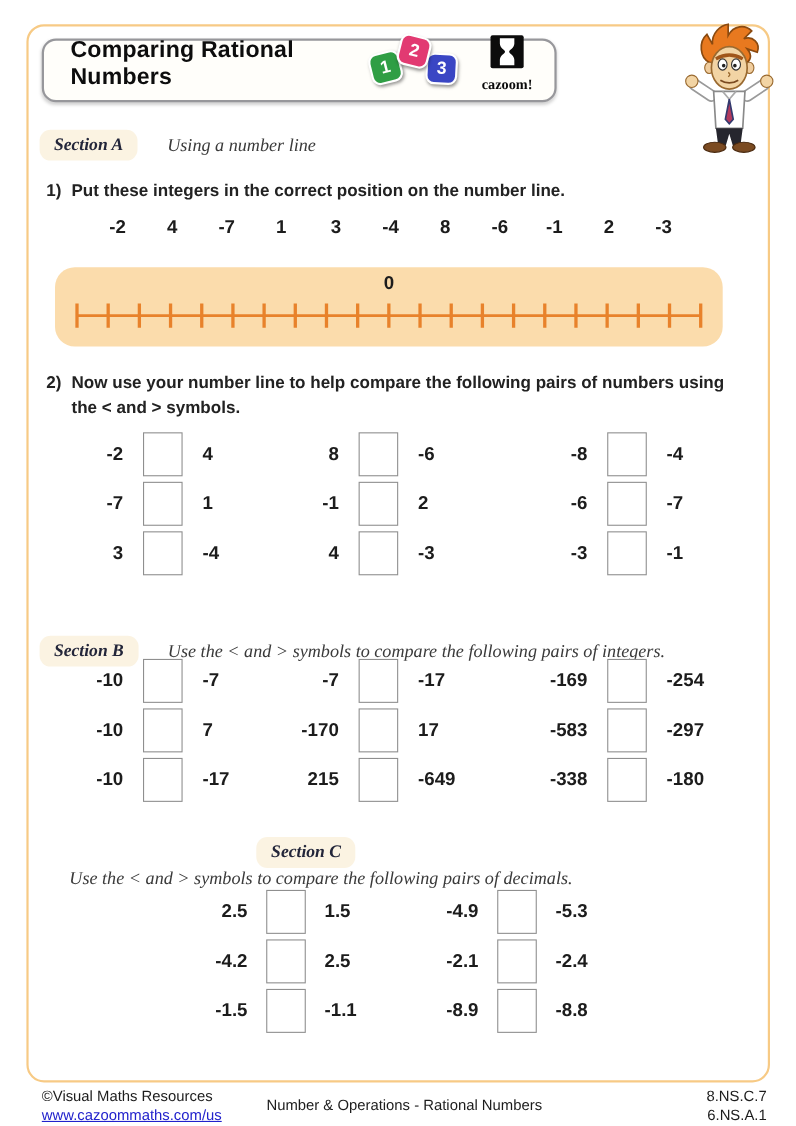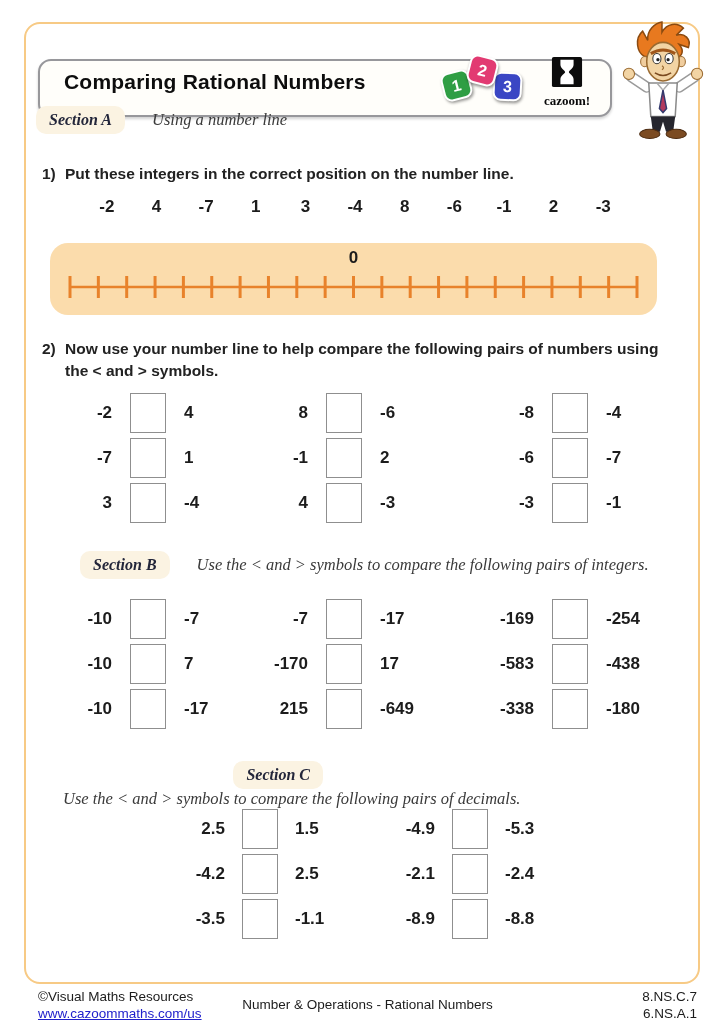--- a/index.html
+++ b/index.html
@@ -2,44 +2,44 @@
 <html><head>
 <meta charset="utf-8">
 <style>
   * { margin:0; padding:0; box-sizing:border-box; }
   html,body { width:724px; height:1024px; background:#ffffff; font-family:"Liberation Sans", sans-serif; position:relative; overflow:hidden; }
 
   .page-border { position:absolute; left:24px; top:22px; width:676px; height:962px;
     border:2px solid #F7CA85; border-radius:16px; background:#fff; }
 
   
-  .title-box { position:absolute; left:38px; top:35px; width:574px; height:58px;
+  .title-box { position:absolute; left:38px; top:35px; width:468px; height:58px;
     background:#FFFEFA; border:2px solid #97979B; border-radius:13px;
-    box-shadow:0 2px 3px rgba(0,0,0,0.18); display:flex; align-items:center; padding:0 12px 12px 24px;margin-top:24px; }
+    box-shadow:0 2px 3px rgba(0,0,0,0.18); display:flex; align-items:center; padding:0 12px 12px 24px; }
   .page-title { font-size:21px; font-weight:700; color:#0d0d0d; flex:1; letter-spacing:.2px; }
 
   .tiles { position:relative; width:84px; height:54px; margin-right:10px; flex:none; }
   .tile { position:absolute; width:29px; height:29px; border-radius:8px; border:2px solid #fff;
     box-shadow:1px 2px 3px rgba(0,0,0,.4); display:flex; align-items:center; justify-content:center;
     color:#fff; font-weight:700; font-size:16px; }
   .tile-1 { left:0;  top:16px; transform:rotate(-14deg); }
   .tile-2 { left:26px; top:1px; transform:rotate(14deg); z-index:2; }
   .tile-3 { left:51px; top:17px; transform:rotate(3deg); }
 
   .logo { width:62px; flex:none; text-align:center; }
   .logo-text { font-family:"Liberation Serif", serif; font-weight:700; font-size:13px; color:#0a0a0a; display:block; margin-top:1px; }
 
   .character { position:absolute; left:616px; top:20px; width:94px; height:120px; z-index:3; }
 
   
   .section-row { position:absolute; left:36px; display:flex; align-items:center; }
   .section-pill { background:#FBF3E2; border-radius:10px; padding:5px 13px;
     font-family:"Liberation Serif", serif; font-style:italic; font-weight:700; font-size:16px; color:#23263a; }
   .section-desc { font-family:"Liberation Serif", serif; font-style:italic; font-size:16.5px; color:#3a3a3a; margin-left:27px; }
-  .row-a { top:106px; } .row-b { top:551px;margin-left:44px; } .row-c { top:761px;flex-direction:column; }
+  .row-a { top:118px; } .row-b { top:578px; } .row-c { top:761px;flex-direction:column; }
 
   
   .prompt { position:absolute; left:42px; display:flex; font-weight:700; font-size:15.5px; color:#222; line-height:22px; }
   .q-number { width:23px; flex:none; }
   .prompt-q1 { top:163px; } .prompt-q2 { top:338px; }
 
   
   .int-row { position:absolute; left:82px; top:197px; width:546px; display:flex; }
   .int-row span { flex:1; text-align:center; font-weight:700; font-size:17px; color:#1c1c1c; }
 
@@ -259,21 +259,21 @@
       <span class="num pright">7</span>
     </div>
   <div class="pair">
       <span class="num pleft">-170</span>
       <span class="answer-box"></span>
       <span class="num pright">17</span>
     </div>
   <div class="pair">
       <span class="num pleft">-583</span>
       <span class="answer-box"></span>
-      <span class="num pright">-438</span>
+      <span class="num pright">-297</span>
     </div>
   <div class="pair">
       <span class="num pleft">-10</span>
       <span class="answer-box"></span>
       <span class="num pright">-17</span>
     </div>
   <div class="pair">
       <span class="num pleft">215</span>
       <span class="answer-box"></span>
       <span class="num pright">-649</span>
@@ -305,21 +305,21 @@
       <span class="num pleft">-4.2</span>
       <span class="answer-box"></span>
       <span class="num pright">2.5</span>
     </div>
   <div class="pair">
       <span class="num pleft">-2.1</span>
       <span class="answer-box"></span>
       <span class="num pright">-2.4</span>
     </div>
   <div class="pair">
-      <span class="num pleft">-3.5</span>
+      <span class="num pleft">-1.5</span>
       <span class="answer-box"></span>
       <span class="num pright">-1.1</span>
     </div>
   <div class="pair">
       <span class="num pleft">-8.9</span>
       <span class="answer-box"></span>
       <span class="num pright">-8.8</span>
     </div>
 </div>
 

